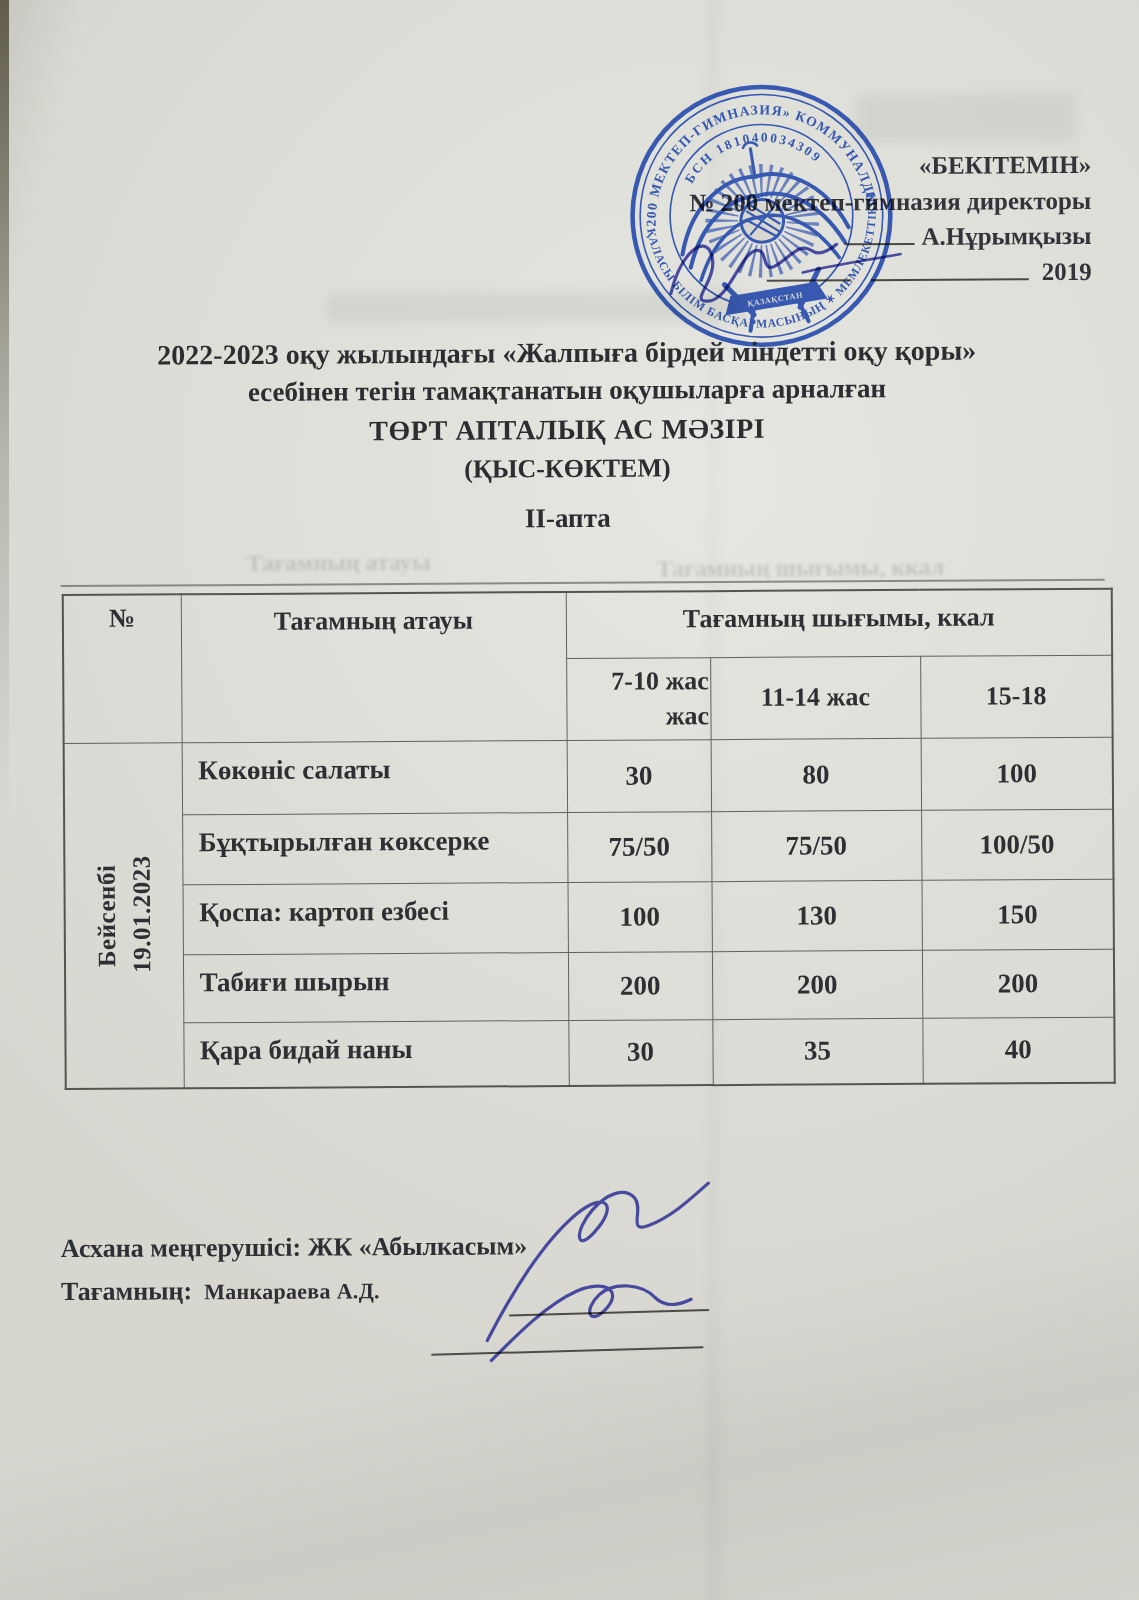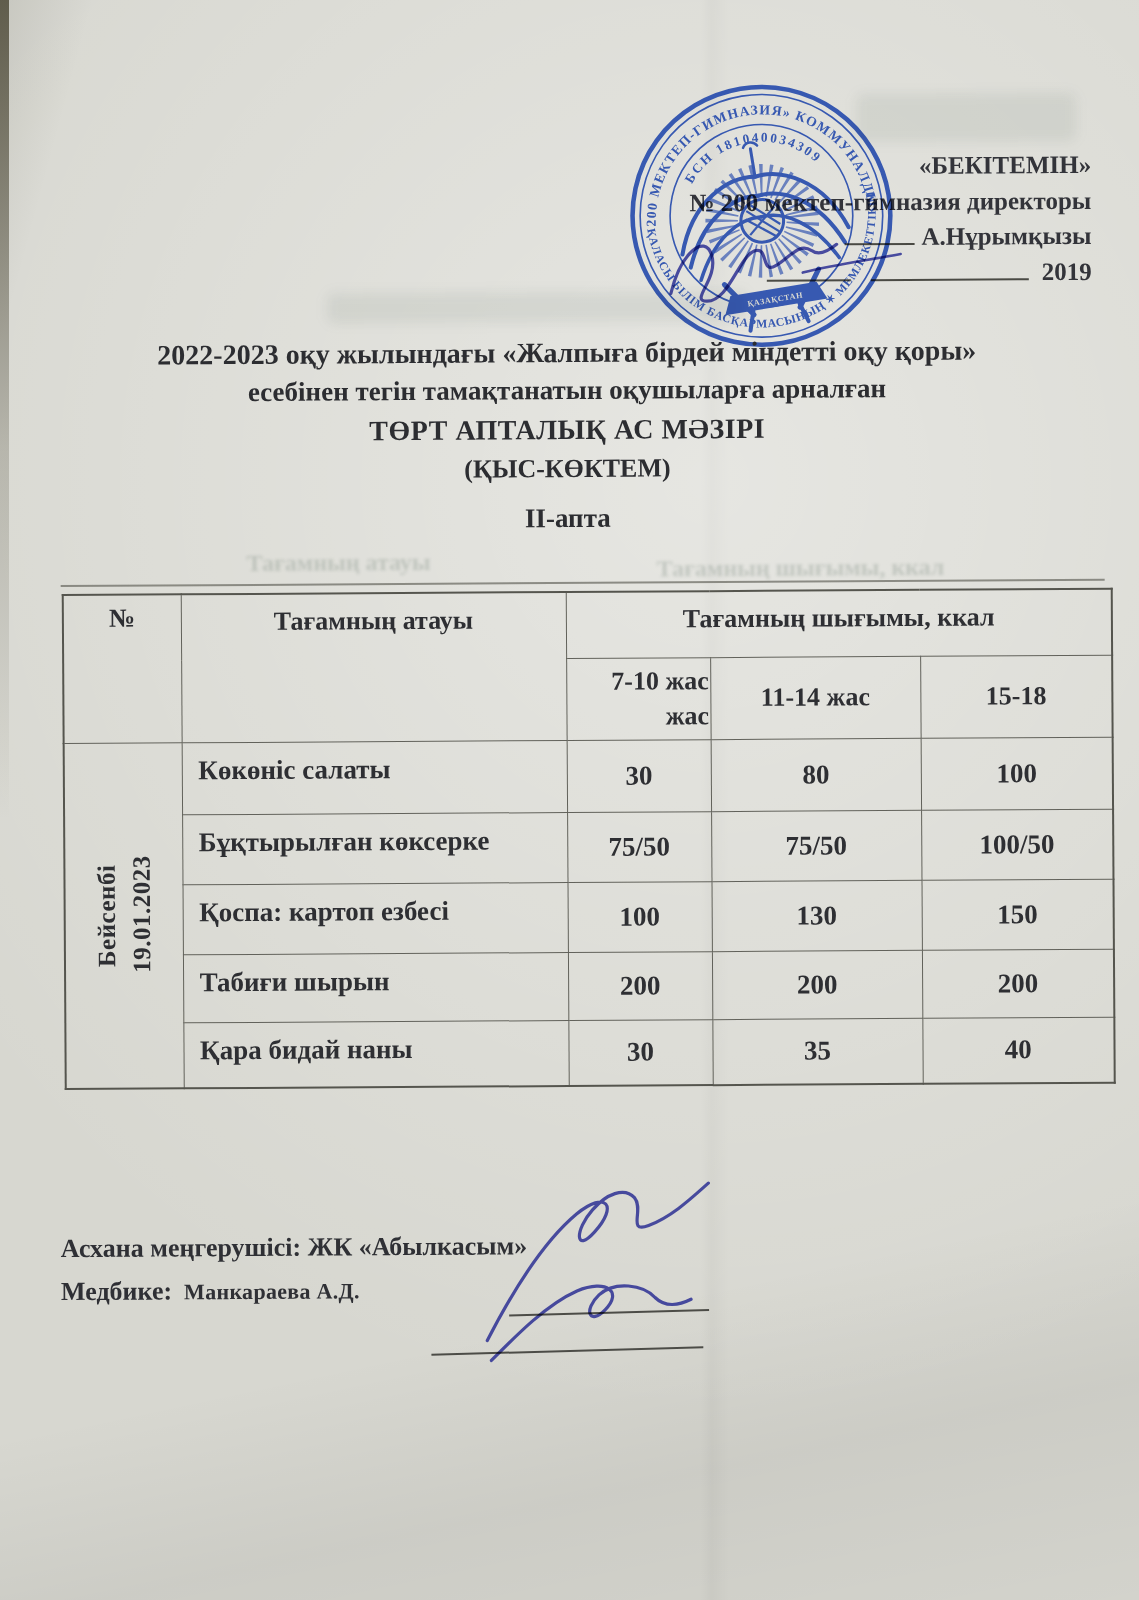--- a/index.html
+++ b/index.html
@@ -224,21 +224,21 @@
           <td class="c-val">30</td>
           <td class="c-val">35</td>
           <td class="c-val">40</td>
         </tr>
       </tbody>
     </table>
 
     <div class="footer">
       <div class="f1">Асхана меңгерушісі: ЖК «Абылкасым»</div>
       <div class="f2">
-        <span>Медбике:</span><span class="small">Манкараева А.Д.</span>
+        <span>Тағамның:</span><span class="small">Манкараева А.Д.</span>
       </div>
     </div>
     <div class="sig-line l1"></div>
     <div class="sig-line l2"></div>
 
     <svg class="sig-bottom" viewBox="0 0 290 215">
       <g fill="none" stroke="#3b3e99" stroke-linecap="round" opacity=".93">
         <path d="M32,168 C56,122 88,70 122,42 C152,18 164,34 140,60 C120,82 120,58 138,38 C152,22 170,15 180,26 C190,38 172,62 194,54 C218,45 238,26 254,12" stroke-width="3.2"></path>
         <path d="M36,188 C62,162 92,132 122,119 C152,107 168,120 150,138 C134,154 128,138 144,123 C160,109 188,113 200,126 C210,136 224,134 236,128" stroke-width="3.2"></path>
       </g>

